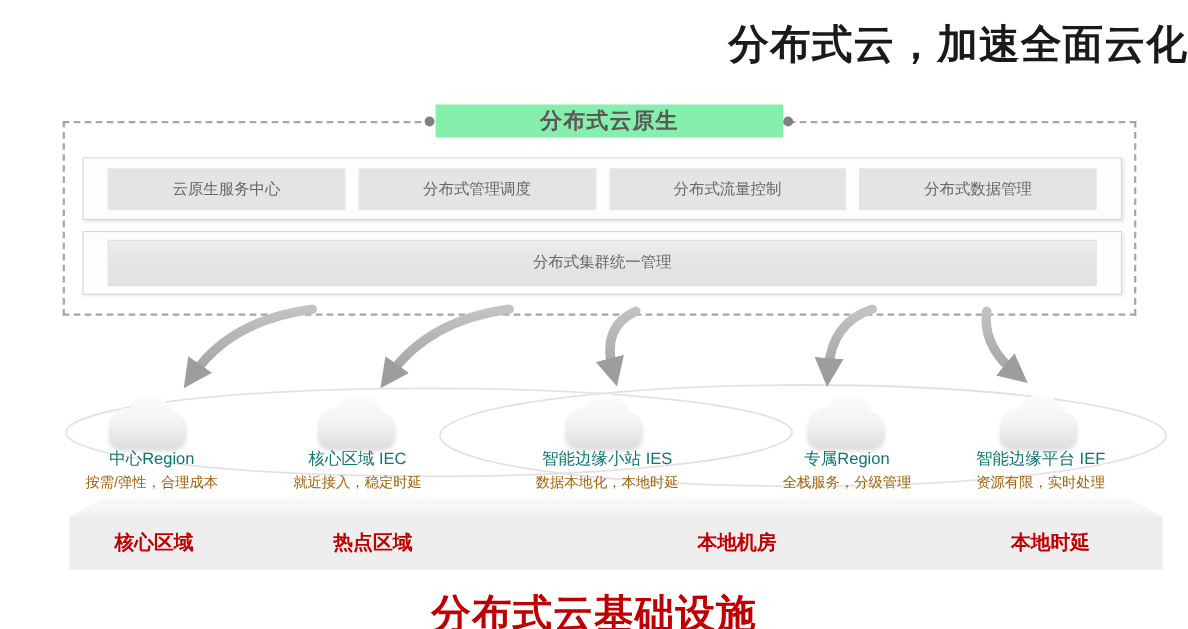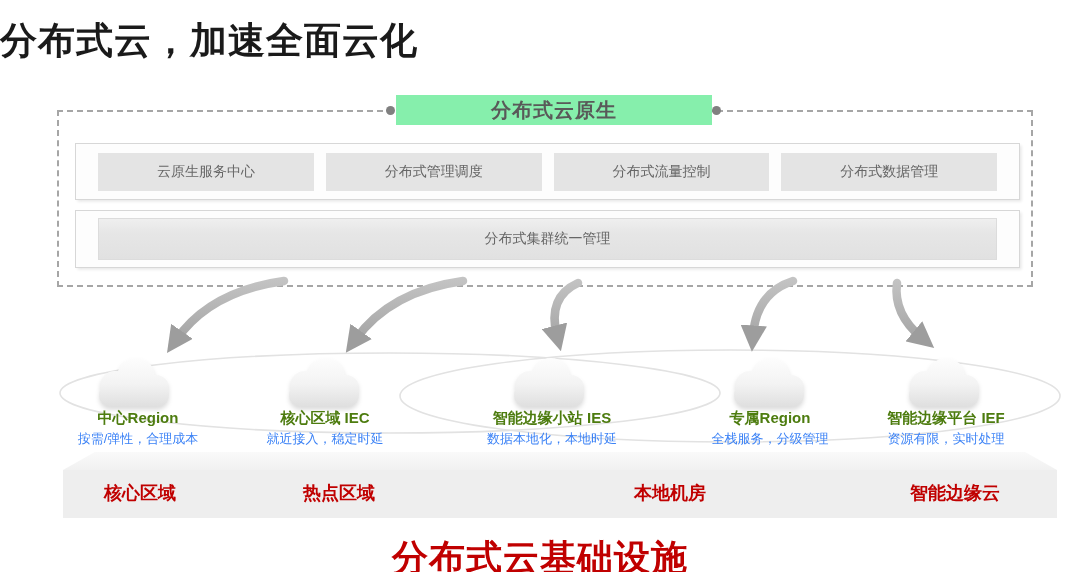--- a/index.html
+++ b/index.html
@@ -10,21 +10,21 @@
     --box-gray:#e4e4e4;
     --arrow-gray:#ababab;
   }
   html,body{margin:0;padding:0;background:#ffffff;}
   body{font-family:"Liberation Sans","DejaVu Sans",sans-serif;}
   .stage{position:relative;width:1080px;height:572px;background:#ffffff;overflow:hidden;}
 
   
   .main-title{
     position:absolute;top:16px;left:0;width:100%;
-    text-align:left;font-size:37px;font-weight:bold;color:var(--title-black);
+    text-align:right;font-size:37px;font-weight:bold;color:var(--title-black);
     letter-spacing:1px;
   }
 
   
   .dashed-box{
     position:absolute;left:57px;top:110px;width:976px;height:177px;
     border:2px dashed #a6a6a6;box-sizing:border-box;z-index:1;
   }
   .cn-title{
     position:absolute;top:95px;left:396px;width:316px;height:30px;line-height:30px;
@@ -63,22 +63,22 @@
 
   
   .cloud-node{position:absolute;top:351px;width:90px;height:60px;margin-left:-45px;z-index:3;
     filter:drop-shadow(0 3px 2px rgba(0,0,0,0.13));}
   .cloud-node.c1{left:135px;} .cloud-node.c2{left:325px;} .cloud-node.c3{left:550px;}
   .cloud-node.c4{left:770px;} .cloud-node.c5{left:945px;}
 
   .cloud-label{position:absolute;top:407px;width:230px;margin-left:-115px;text-align:center;z-index:3;}
   .cloud-label.c1{left:138px;} .cloud-label.c2{left:325px;} .cloud-label.c3{left:552px;}
   .cloud-label.c4{left:770px;} .cloud-label.c5{left:946px;}
-  .cloud-title{font-size:15px;font-weight:bold;color:#4d7c0f;line-height:22px;}
-  .cloud-sub{font-size:13px;color:#3b82f6;line-height:20px;}
+  .cloud-title{font-size:15px;font-weight:normal;color:#0f766e;line-height:22px;}
+  .cloud-sub{font-size:13px;color:#a16207;line-height:20px;}
 
   
   .platform-top{
     position:absolute;left:63px;top:452px;width:994px;height:18px;
     background:linear-gradient(180deg,#fafafa,#f1f1f1);
     clip-path:polygon(3.2% 0,96.8% 0,100% 100%,0 100%);z-index:1;
   }
   .platform-front{
     position:absolute;left:63px;top:470px;width:994px;height:48px;
     background:#eeeeee;z-index:1;
@@ -218,17 +218,17 @@
   <div class="cloud-label c5">
     <div class="cloud-title">智能边缘平台 IEF</div>
     <div class="cloud-sub">资源有限，实时处理</div>
   </div>
 
   <div class="platform-top"></div>
   <div class="platform-front"></div>
   <div class="zone-label z1">核心区域</div>
   <div class="zone-label z2">热点区域</div>
   <div class="zone-label z3">本地机房</div>
-  <div class="zone-label z4">智能边缘云</div>
+  <div class="zone-label z4">本地时延</div>
 
   <div class="footer-title">分布式云基础设施</div>
 
 </div>
 
 </body></html>

